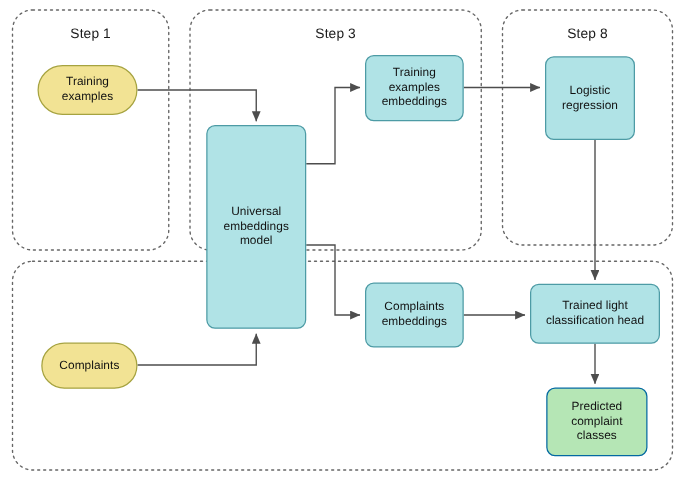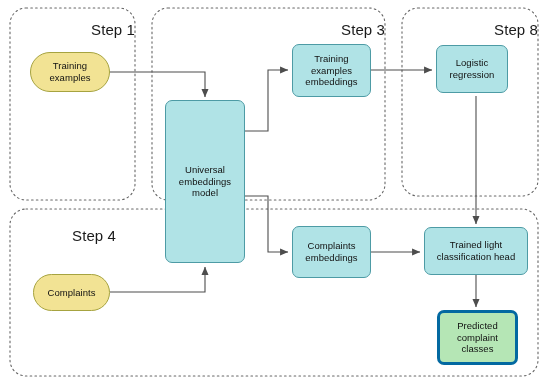--- a/index.html
+++ b/index.html
@@ -17,23 +17,23 @@
   }
   svg.layer {
     position: absolute;
     left: 0;
     top: 0;
     width: 550px;
     height: 386px;
   }
   .grp-label {
     position: absolute;
-    font-size: 15px;
+    font-size: 11px;
     color: #1a1a1a;
-    text-align: right;
+    text-align: center;
     letter-spacing: 0.1px;
     white-space: nowrap;
   }
   .node {
     position: absolute;
     display: flex;
     align-items: center;
     justify-content: center;
     text-align: center;
     font-size: 9.5px;
@@ -51,21 +51,21 @@
   .fill-blue {
     background: #b0e3e6;
     border: 1px solid #4d9ba5;
   }
   .fill-yellow {
     background: #f2e394;
     border: 1px solid #a6a340;
   }
   .fill-green {
     background: #b5e6b5;
-    border: 3px solid #0369a1;
+    border: 1px solid #0369a1;
   }
   .node-label {
     display: block;
     white-space: pre-line;
   }
 </style>
 </head>
 <body>
 
 <div id="canvas">
@@ -92,40 +92,39 @@
       <path d="M110,292 L205,292 L205,267" marker-end="url(#arrowhead)"></path>
       <path d="M245,196 L268,196 L268,252 L288,252" marker-end="url(#arrowhead)"></path>
       <path d="M371,252 L420,252" marker-end="url(#arrowhead)"></path>
       <path d="M476,275 L476,307" marker-end="url(#arrowhead)"></path>
     </g>
   </svg>
 
   <div class="grp-label" style="left:10px; top:21px; width:125px;">Step 1</div>
   <div class="grp-label" style="left:152px; top:21px; width:233px;">Step 3</div>
   <div class="grp-label" style="left:402px; top:21px; width:136px;">Step 8</div>
-  <div class="grp-label" style="left:26px; top:227px; width:90px;">Step 4</div>
 
   <div class="node node-ellipse fill-yellow" style="left:30px; top:52px; width:80px; height:40px;">
     <span class="node-label">Training
 examples</span>
   </div>
 
   <div class="node node-box fill-blue" style="left:165px; top:100px; width:80px; height:163px;">
     <span class="node-label">Universal
 embeddings
 model</span>
   </div>
 
   <div class="node node-box fill-blue" style="left:292px; top:44px; width:79px; height:53px;">
     <span class="node-label">Training
 examples
 embeddings</span>
   </div>
 
-  <div class="node node-box fill-blue" style="left:436px; top:45px; width:72px; height:48px;">
+  <div class="node node-box fill-blue" style="left:436px; top:45px; width:72px; height:67px;">
     <span class="node-label">Logistic
 regression</span>
   </div>
 
   <div class="node node-ellipse fill-yellow" style="left:33px; top:274px; width:77px; height:37px;">
     <span class="node-label">Complaints</span>
   </div>
 
   <div class="node node-box fill-blue" style="left:292px; top:226px; width:79px; height:52px;">
     <span class="node-label">Complaints

